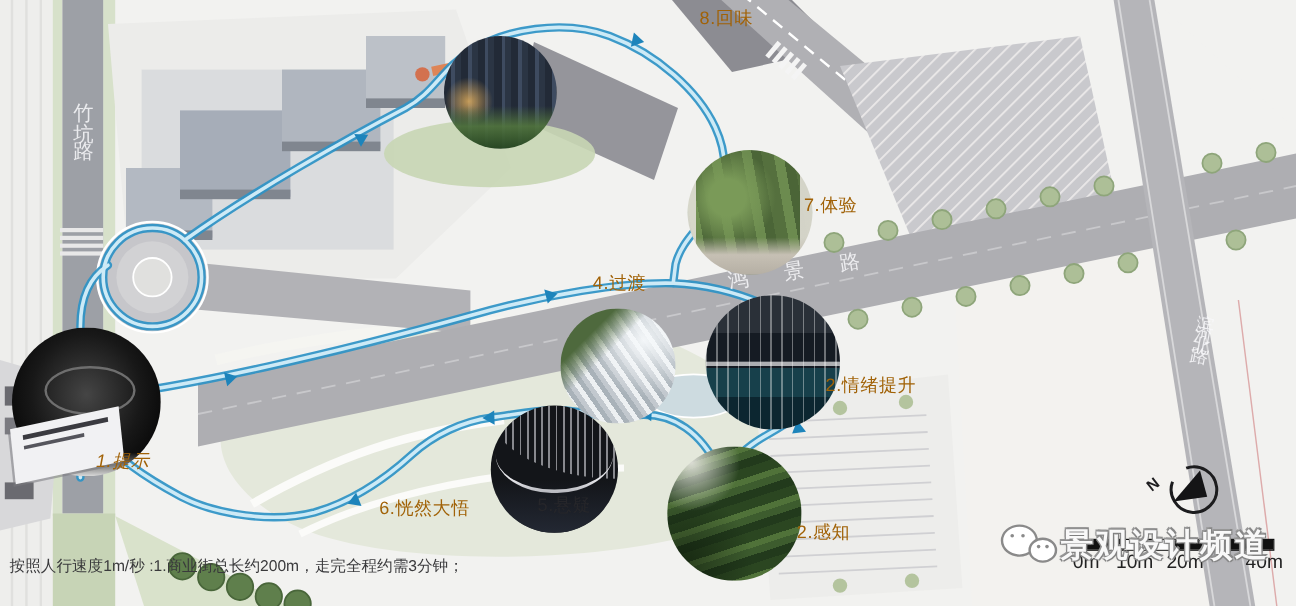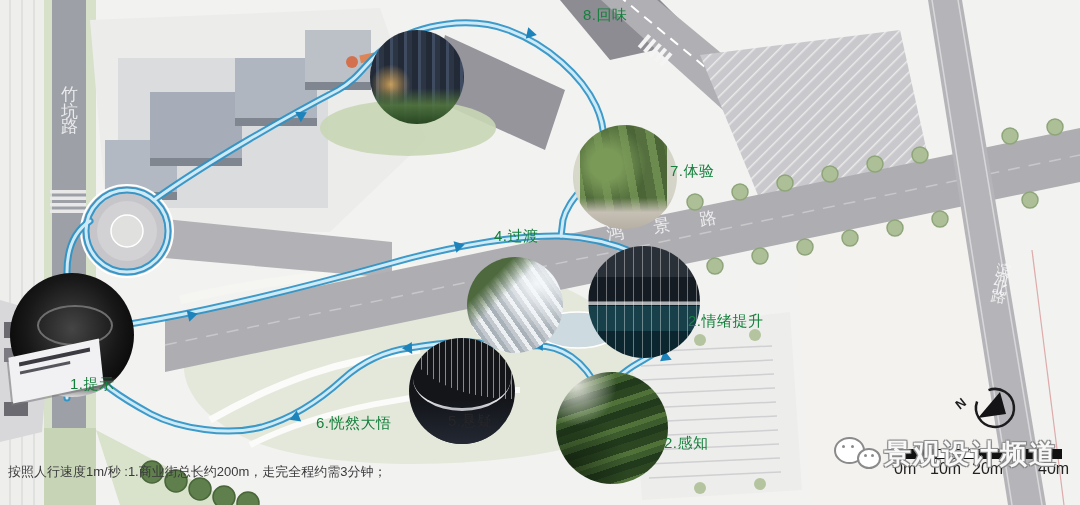--- a/index.html
+++ b/index.html
@@ -50,23 +50,23 @@
                  repeating-linear-gradient(-18deg,#223a1c 0 7px,#3d5c2e 7px 13px,#507239 13px 18px,#2b4621 18px 26px);}
 
   
   .sign{position:absolute;left:10px;top:348px;width:92px;height:46px;z-index:31;
         background:#f1f1f3;transform:rotate(-6deg) skewY(-6deg);
         box-shadow:-2px 2px 0 rgba(120,120,125,.55);}
   .sign i{display:block;height:4px;background:#3a3a40;margin:7px 10px 0 10px;}
   .sign i+i{height:3px;background:#55555c;margin-top:5px;width:55%;}
 
   
-  .stop{position:absolute;z-index:40;font-size:15px;color:#15803d;letter-spacing:.5px;
+  .stop{position:absolute;z-index:40;font-size:15px;color:#a16207;letter-spacing:.5px;
         white-space:nowrap;font-weight:500;}
-  .s1{left:70px;top:375px;} .s2{left:664px;top:434px;} .s3{left:688px;top:312px;}
+  .s1{left:80px;top:375px;font-style:italic;} .s2{left:664px;top:434px;} .s3{left:688px;top:312px;}
   .s4{left:494px;top:227px;} .s5{left:448px;top:412px;color:#26262a;} .s6{left:316px;top:390px;margin-top:24px;}
   .s7{left:670px;top:162px;} .s8{left:583px;top:6px;}
 
   .road-label{position:absolute;z-index:20;color:rgba(248,248,250,.85);font-weight:500;}
   .road-left{left:58px;top:72px;writing-mode:vertical-lr;letter-spacing:16px;font-size:17px;}
   .road-right{left:994px;top:250px;writing-mode:vertical-lr;letter-spacing:9px;font-size:15px;
               transform:rotate(11deg);}
   .road-mid{left:606px;top:212px;letter-spacing:30px;font-size:17px;transform:rotate(-9deg);}
 
   .notes{position:absolute;left:8px;top:461px;z-index:40;font-size:13px;color:#3a3a3c;line-height:21px;}

